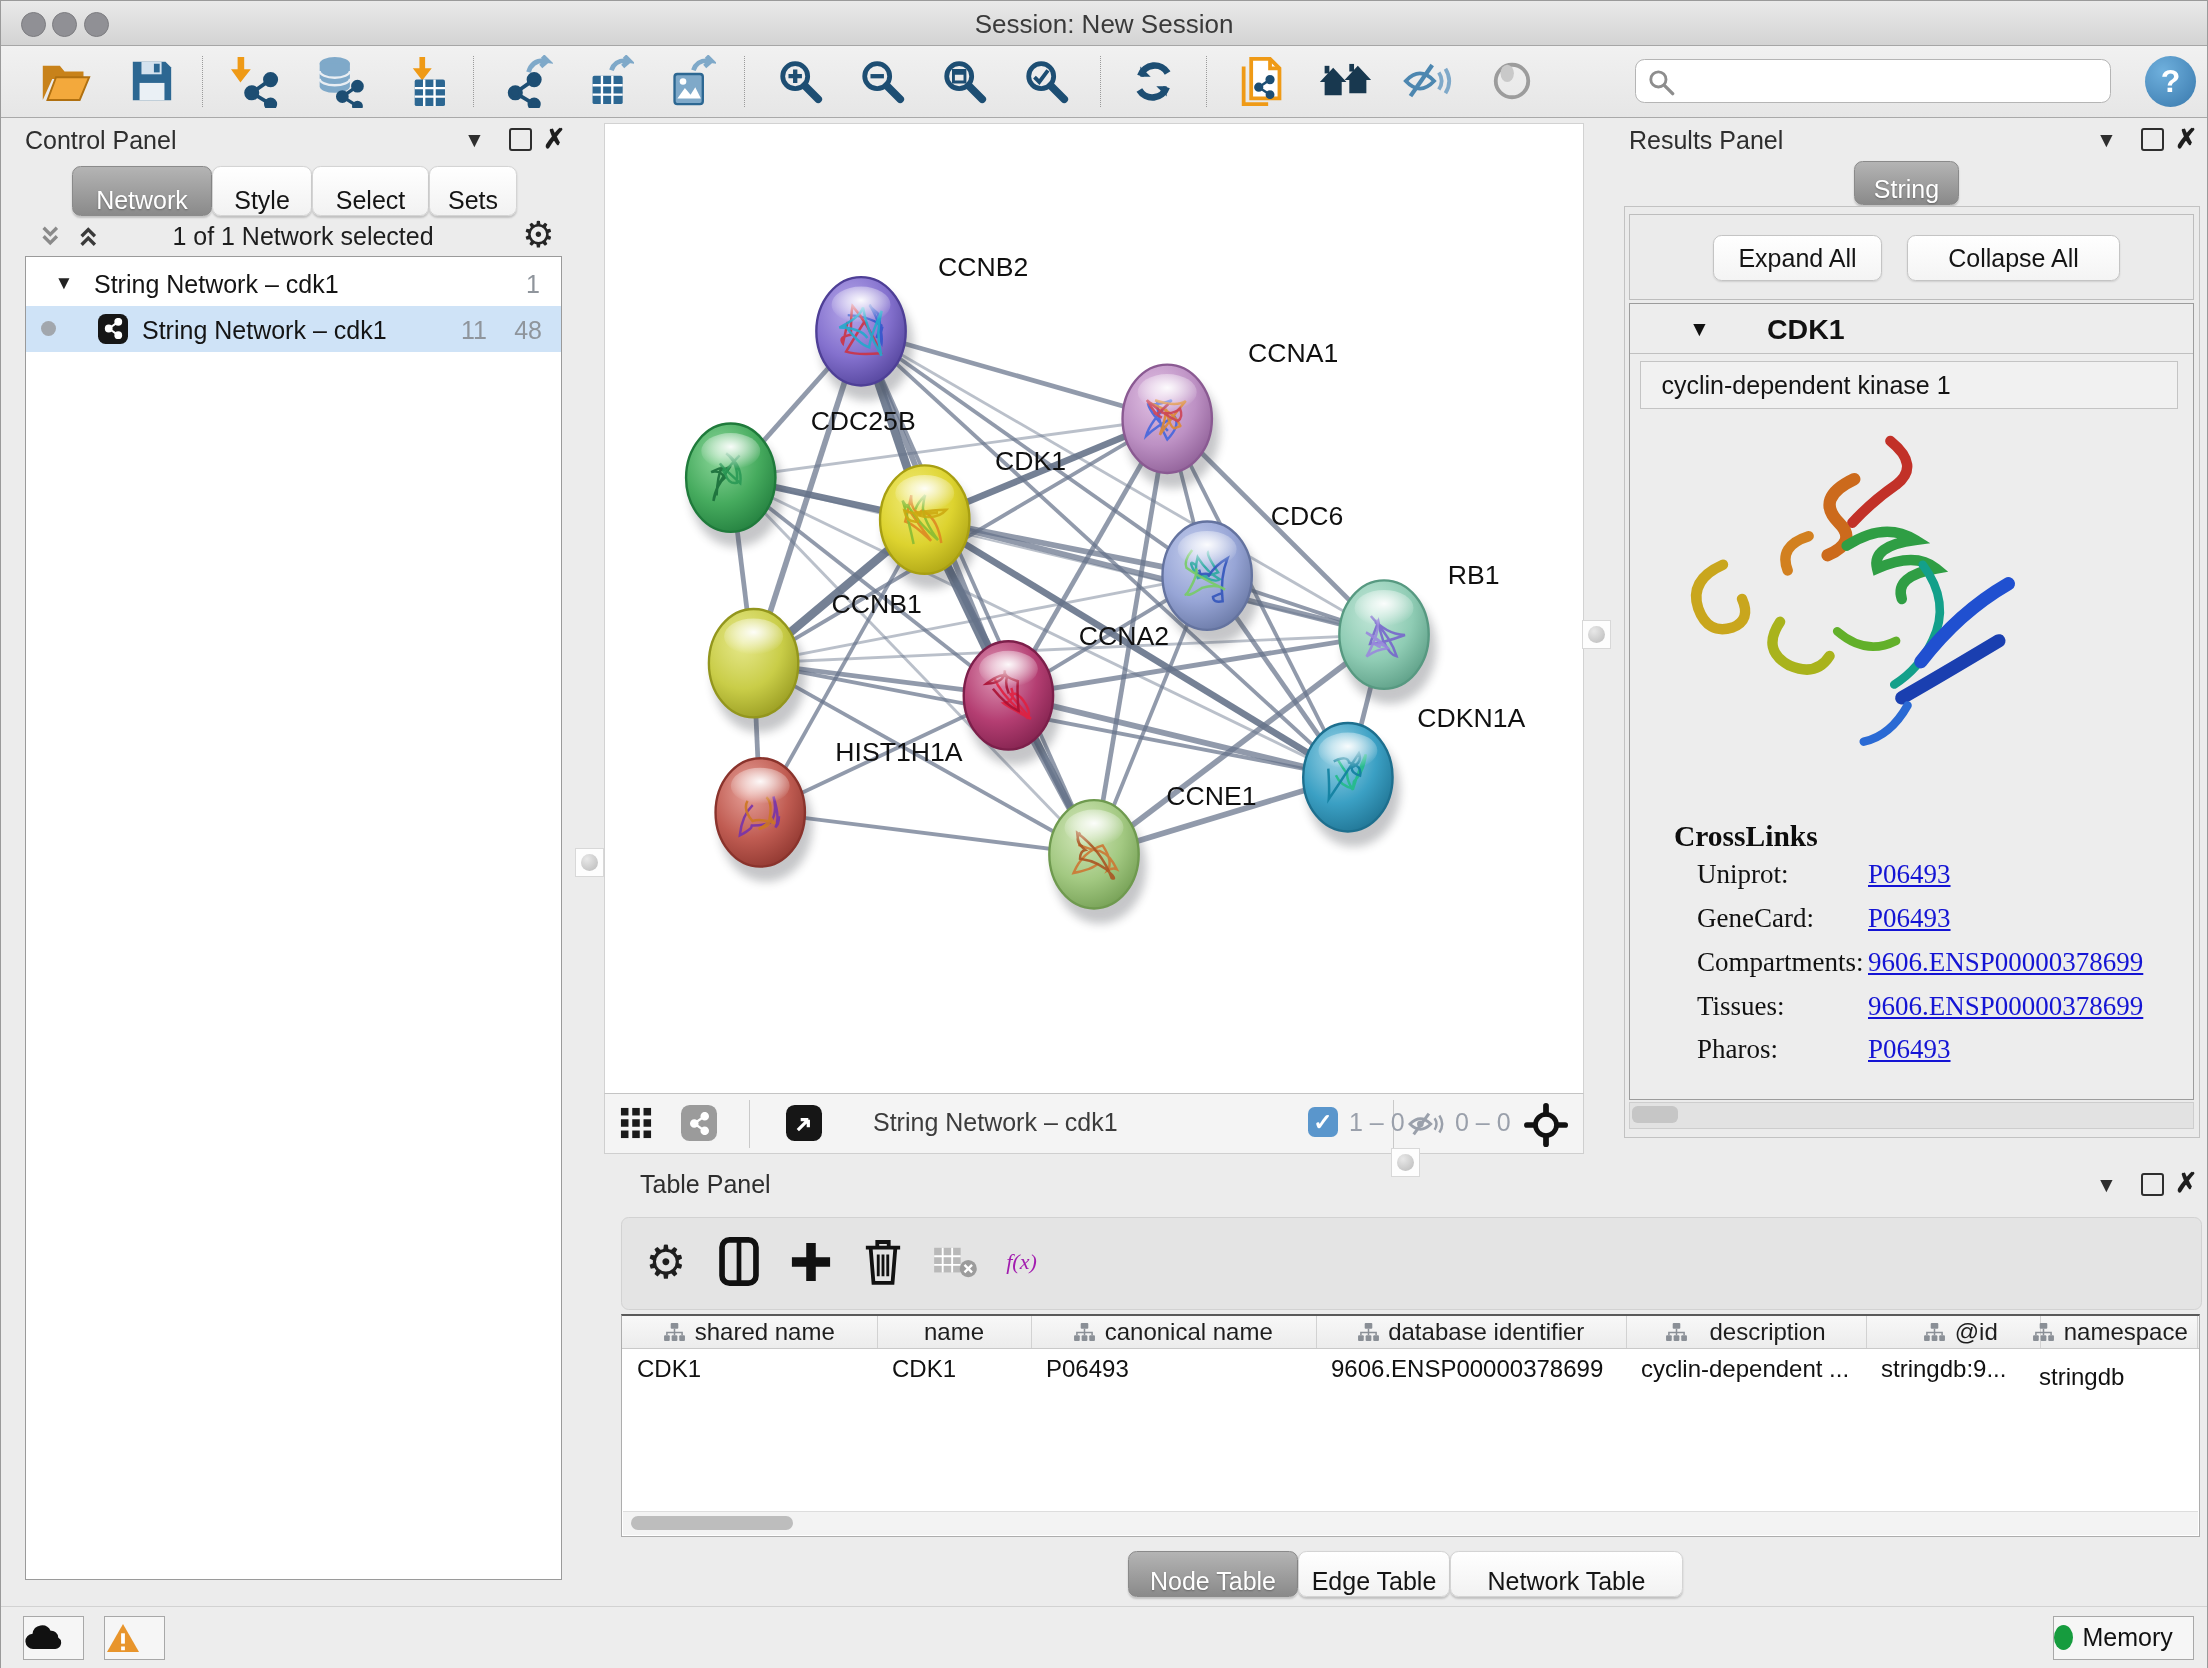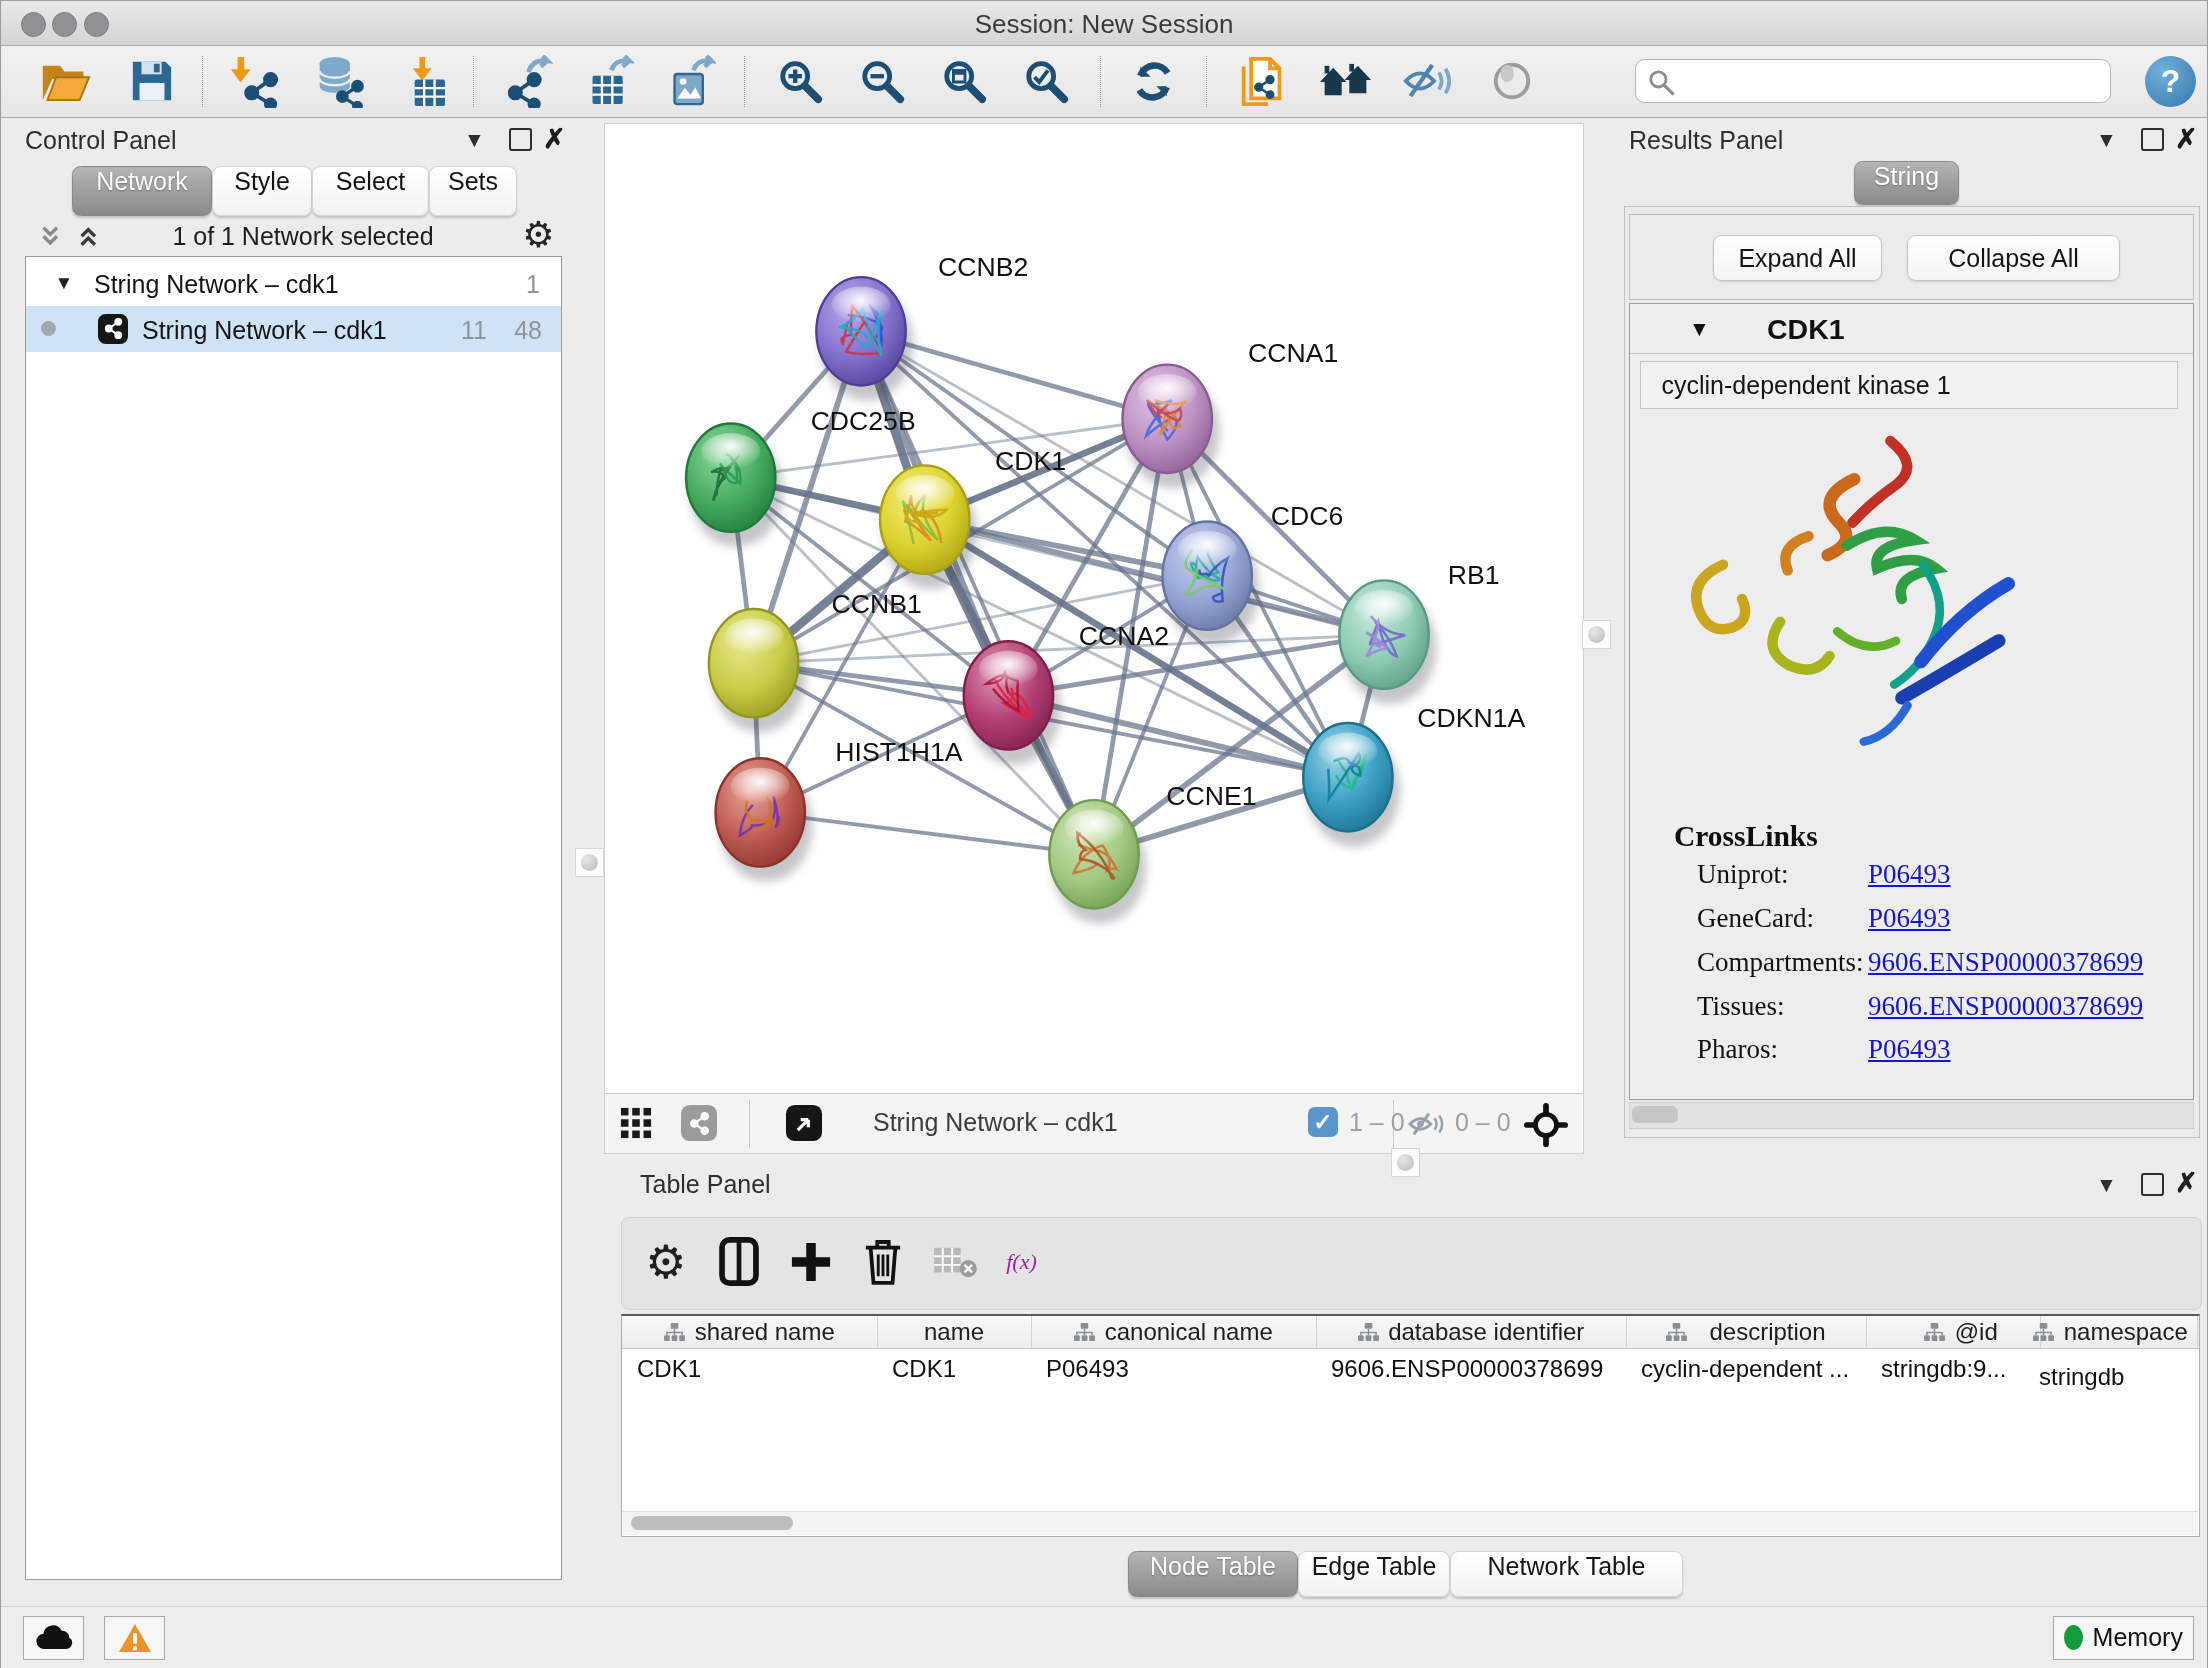--- a/index.html
+++ b/index.html
@@ -14,21 +14,21 @@
   .tbtn{position:absolute;top:5.7px;width:59px;height:59px;display:flex;align-items:center;justify-content:center;cursor:default;}
   .tsep{position:absolute;top:9.5px;height:51px;border-left:1.9px dotted #9a9a9a;width:0;}
   .searchbox{position:absolute;left:1634px;top:13.3px;width:474px;height:42px;background:#fff;border:1px solid #b5b5b5;border-radius:9.5px;}
   .searchbox input{position:absolute;left:49px;top:3.8px;width:409px;height:30px;border:0;outline:none;font-size:23px;background:transparent;}
   .help-btn{position:absolute;left:2144px;top:9.5px;width:51px;height:51px;border-radius:50%;background:radial-gradient(circle at 35% 30%,#6fb0dd,#3878ac);color:#fff;font-size:32px;font-weight:bold;display:flex;align-items:center;justify-content:center;}
   
   .panel-title{position:absolute;font-size:25px;color:#2e2e2e;}
   .ph-ic{position:absolute;font-size:21px;color:#2e2e2e;}
   .ph-box{position:absolute;width:19px;height:19px;border:2.4px solid #2e2e2e;border-radius:2.9px;}
   .ph-x{position:absolute;font-size:27px;font-weight:bold;color:#1e1e1e;}
-  .tab{position:absolute;height:48px;border:1px solid #d4d4d4;background:linear-gradient(#ffffff,#f2f2f2);border-radius:8.6px;color:#141414;font-size:25px;display:flex;align-items:flex-start;justify-content:center;box-shadow:0 1.4px 1.9px rgba(0,0,0,.18);}
+  .tab{position:absolute;height:48px;border:1px solid #d4d4d4;background:linear-gradient(#ffffff,#f2f2f2);border-radius:8.6px;color:#141414;font-size:25px;display:flex;align-items:flex-end;justify-content:center;box-shadow:0 1.4px 1.9px rgba(0,0,0,.18);}
   .tab.selected{background:linear-gradient(#b4b4b4,#8a8a8a);color:#fff;border-color:#8a8a8a;text-shadow:0 1px 1.9px rgba(0,0,0,.3);}
   
   .sel-row{position:absolute;left:24px;top:217px;width:537px;height:36px;}
   .tree-box{position:absolute;left:24px;top:255px;width:535px;height:1322px;background:#fff;border:1.4px solid #9a9a9a;}
   .tree-row{position:absolute;left:0;right:0;height:46px;font-size:25px;color:#141414;}
   .tree-row.selected{background:#cfe3f7;}
   .tnum{position:absolute;color:#8f959c;font-size:25px;top:9.5px;}
   .share-badge{position:absolute;width:30px;height:30px;border-radius:7.6px;background:#161616;top:7.6px;}
   .share-badge svg{position:absolute;left:4.8px;top:4.8px;}
   
@@ -58,21 +58,21 @@
   .tp-ic{position:absolute;top:13.3px;width:61px;height:61px;display:flex;align-items:center;justify-content:center;}
   .tp-fx{font-family:"Liberation Serif",serif;font-style:italic;font-size:22px;color:#a21caf;text-align:center;}
   .dtable{position:absolute;left:620px;top:1313px;width:1579px;height:223px;background:#fff;border:1px solid #adadad;border-top:2.9px solid #5a5a5a;box-sizing:border-box;}
   .thead{position:absolute;left:0;top:0;right:0;height:32px;background:linear-gradient(#f8f8f8,#ececec);border-bottom:1px solid #c9c9c9;}
   .th{position:absolute;top:0;height:32px;border-right:1px solid #d2d2d2;font-size:24px;color:#1d1d1d;display:flex;align-items:center;justify-content:center;gap:9.5px;overflow:hidden;white-space:nowrap;}
   .td{position:absolute;top:34px;height:38px;font-size:24px;color:#111;display:flex;align-items:center;padding-left:15px;box-sizing:border-box;overflow:hidden;white-space:nowrap;}
   .tp-hscroll{position:absolute;left:622px;top:1510px;width:1575px;height:23px;background:#f3f3f3;border-top:1px solid #ddd;}
   .tp-thumb{position:absolute;left:7.6px;top:3.8px;width:162px;height:14.3px;background:#bdbdbd;border-radius:7.6px;}
   
   .statusbar{position:absolute;left:0;right:0;top:1605px;height:63px;background:#ededed;border-top:1.9px solid #d2d2d2;}
-  .sb-btn{position:absolute;top:8.6px;height:42px;background:#f6f6f6;border:1.4px solid #a8a8a8;display:flex;align-items:center;justify-content:center;}
+  .sb-btn{position:absolute;top:8.6px;height:42px;background:#f6f6f6;border:1.4px solid #a8a8a8;display:flex;align-items:center;justify-content:flex-start;}
   .mem-dot{width:19px;height:25px;border-radius:50%;background:#169c3e;margin-right:9.5px;}
   .nodelabel{font-size:28px;fill:#101010;}
   svg text{font-family:"Liberation Sans",sans-serif;}
 </style>
 </head>
 <body>
 
 <div class="window">
 
   <div class="titlebar">

